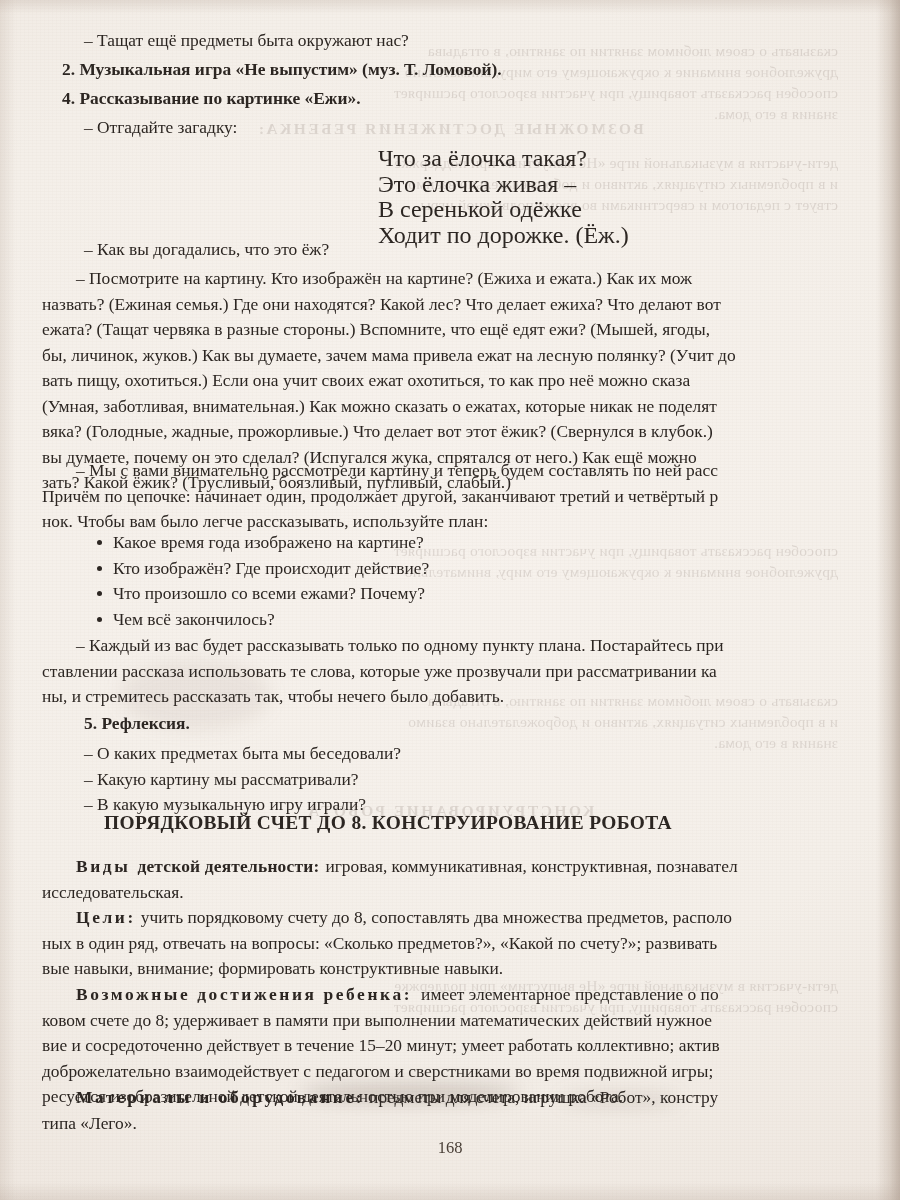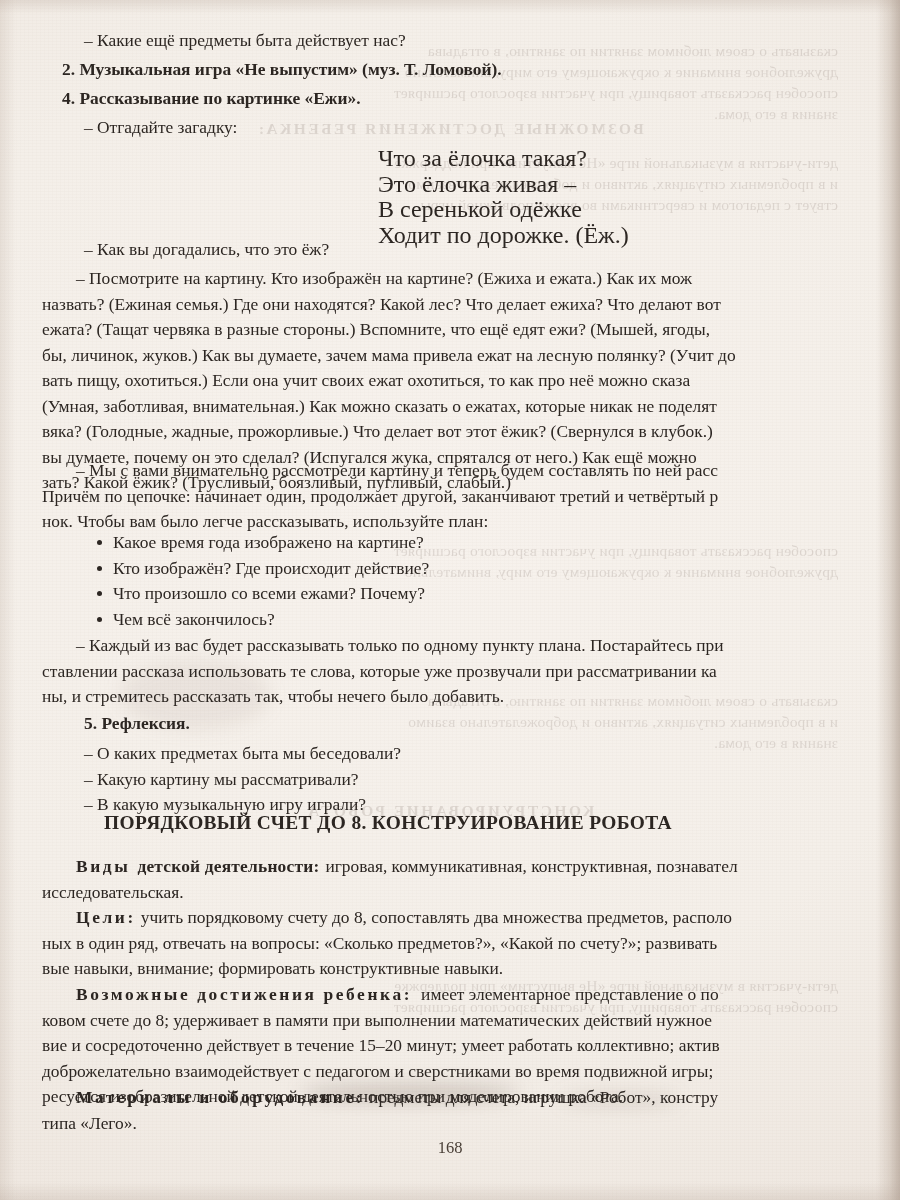--- a/index.html
+++ b/index.html
@@ -120,21 +120,21 @@
 </div>
 
 <div class="smudge" style="left:300px;top:1085px;width:220px;height:16px;background:rgba(120,104,92,.30);"></div>
 <div class="smudge" style="left:560px;top:1095px;width:120px;height:10px;background:rgba(120,104,92,.22);"></div>
 <div class="smudge" style="left:120px;top:660px;width:150px;height:70px;background:rgba(150,132,120,.10);"></div>
 
 <div id="grain"></div>
 
 <div id="content">
 
-  <div class="line body" style="left:84px;top:28px;">– Какие ещё предметы быта действует нас?</div>
+  <div class="line body" style="left:84px;top:28px;">– Тащат ещё предметы быта окружают нас?</div>
 
   <div class="line body bold" style="left:62px;top:57px;">2. Музыкальная игра «Не выпустим» (муз. Т. Ломовой).</div>
 
   <div class="line body bold" style="left:62px;top:86px;">4. Рассказывание по картинке «Ежи».</div>
 
   <div class="line body" style="left:84px;top:115px;">– Отгадайте загадку:</div>
 
   <div class="verse" style="left:378px;top:146px;">
     <div>Что за ёлочка такая?</div>
     <div>Это ёлочка живая –</div>

